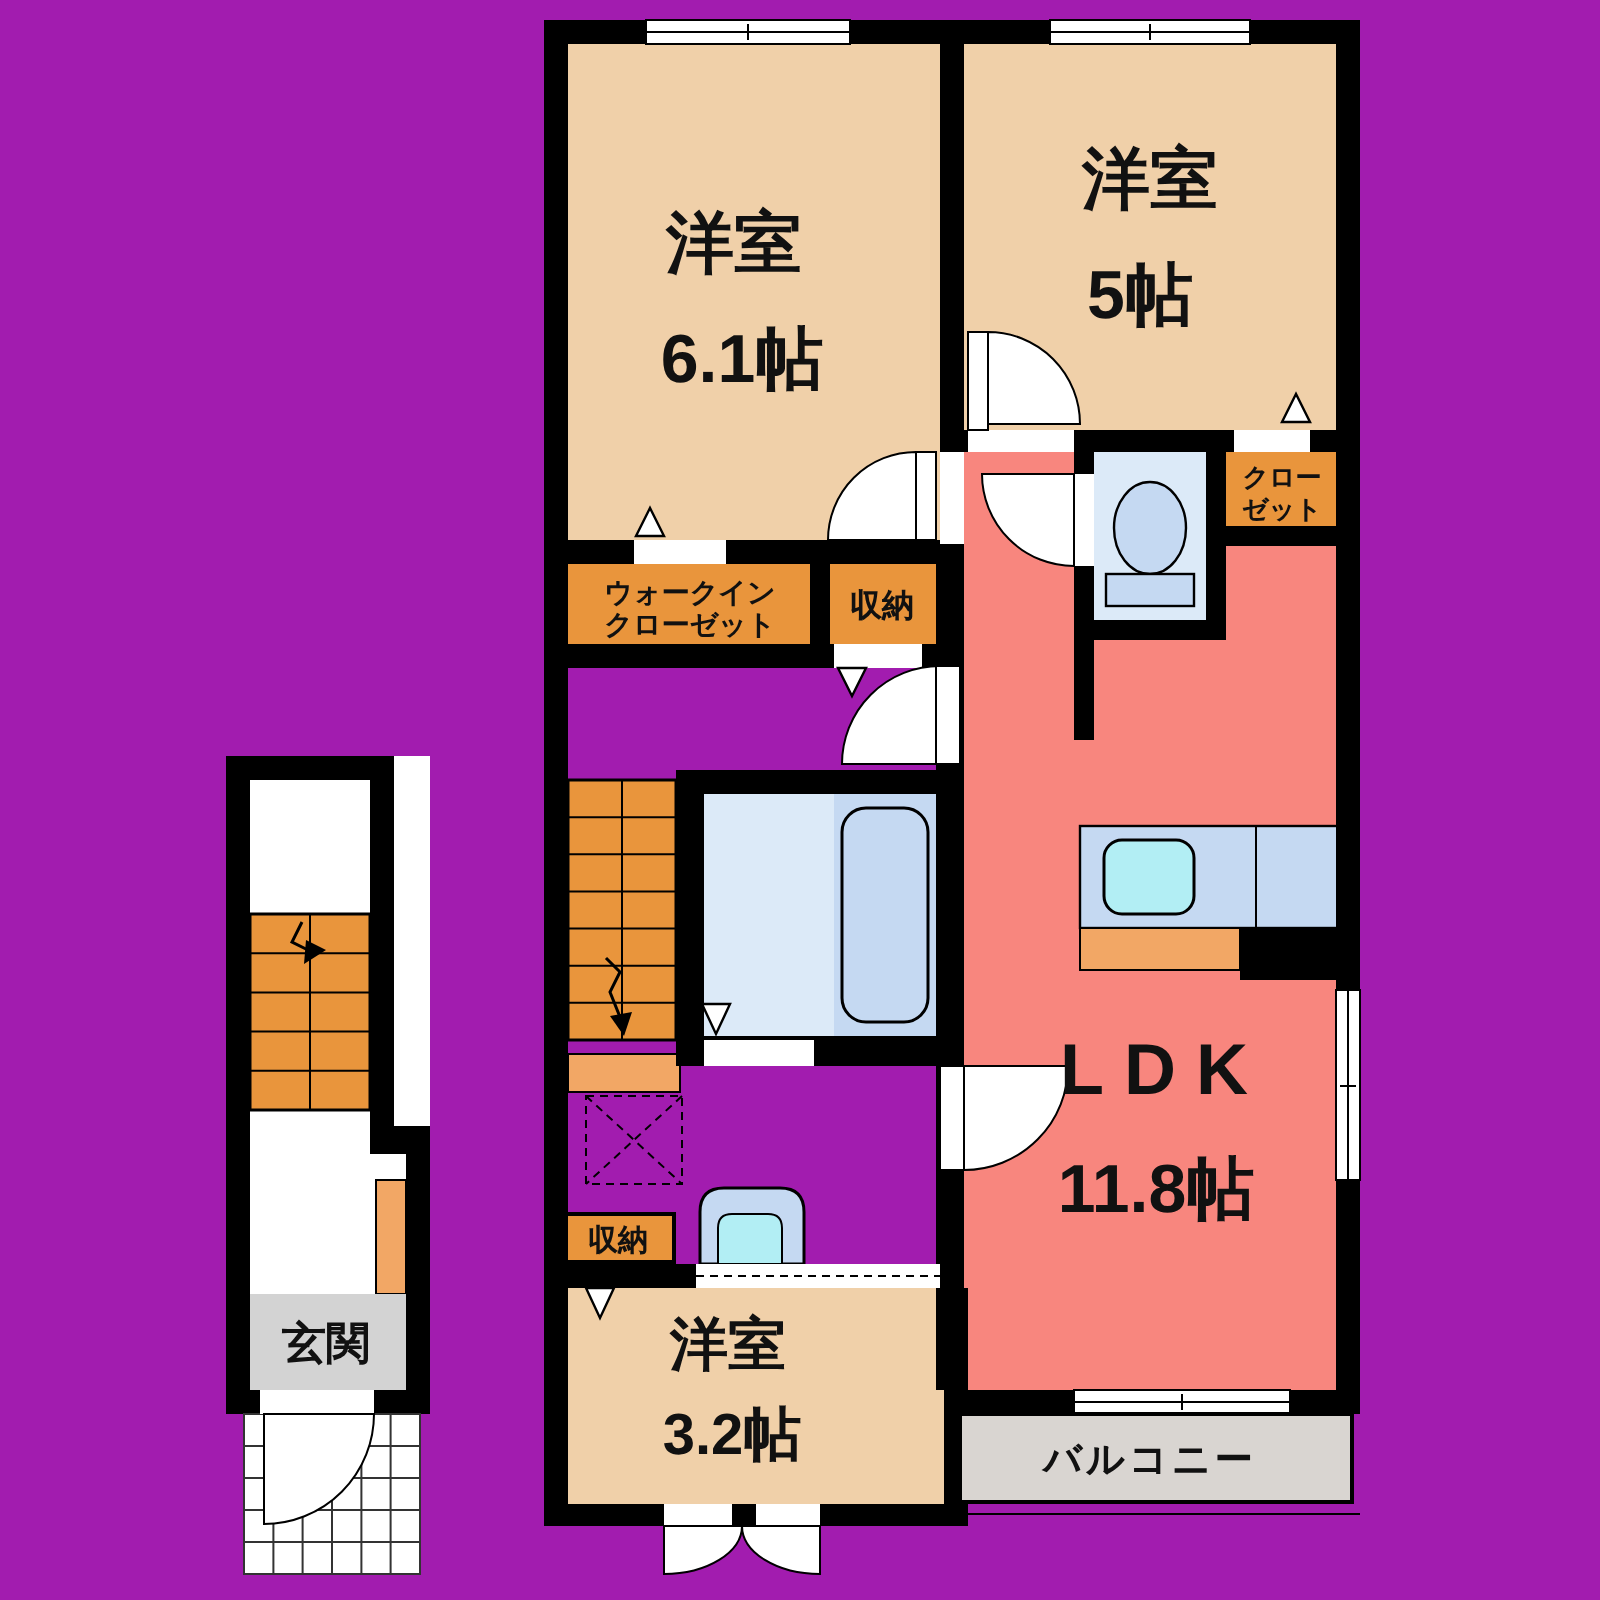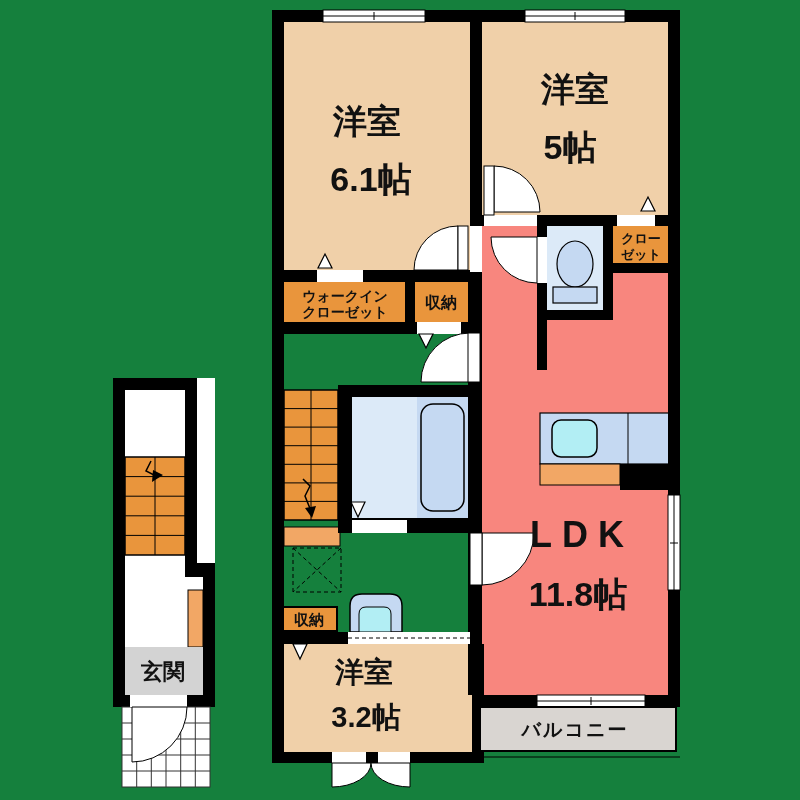--- a/index.html
+++ b/index.html
@@ -1,16 +1,16 @@
 <!DOCTYPE html>
 <html><head>
 <meta charset="utf-8">
 <style>
   html,body{margin:0;padding:0;background:#fff;}
-  .stage{width:800px;height:800px;position:relative;background:#15803d;}
+  .stage{width:800px;height:800px;position:relative;background:#a21caf;}
   svg text{
     font-family:"Liberation Sans","DejaVu Sans",sans-serif;
     font-weight:bold;
     fill:#111;
     text-anchor:middle;
   }
   .t34{font-size:34px;}
   .t30{font-size:29px;}
   .tldk{font-size:36px;letter-spacing:10px;}
   .t14{font-size:14px;}

